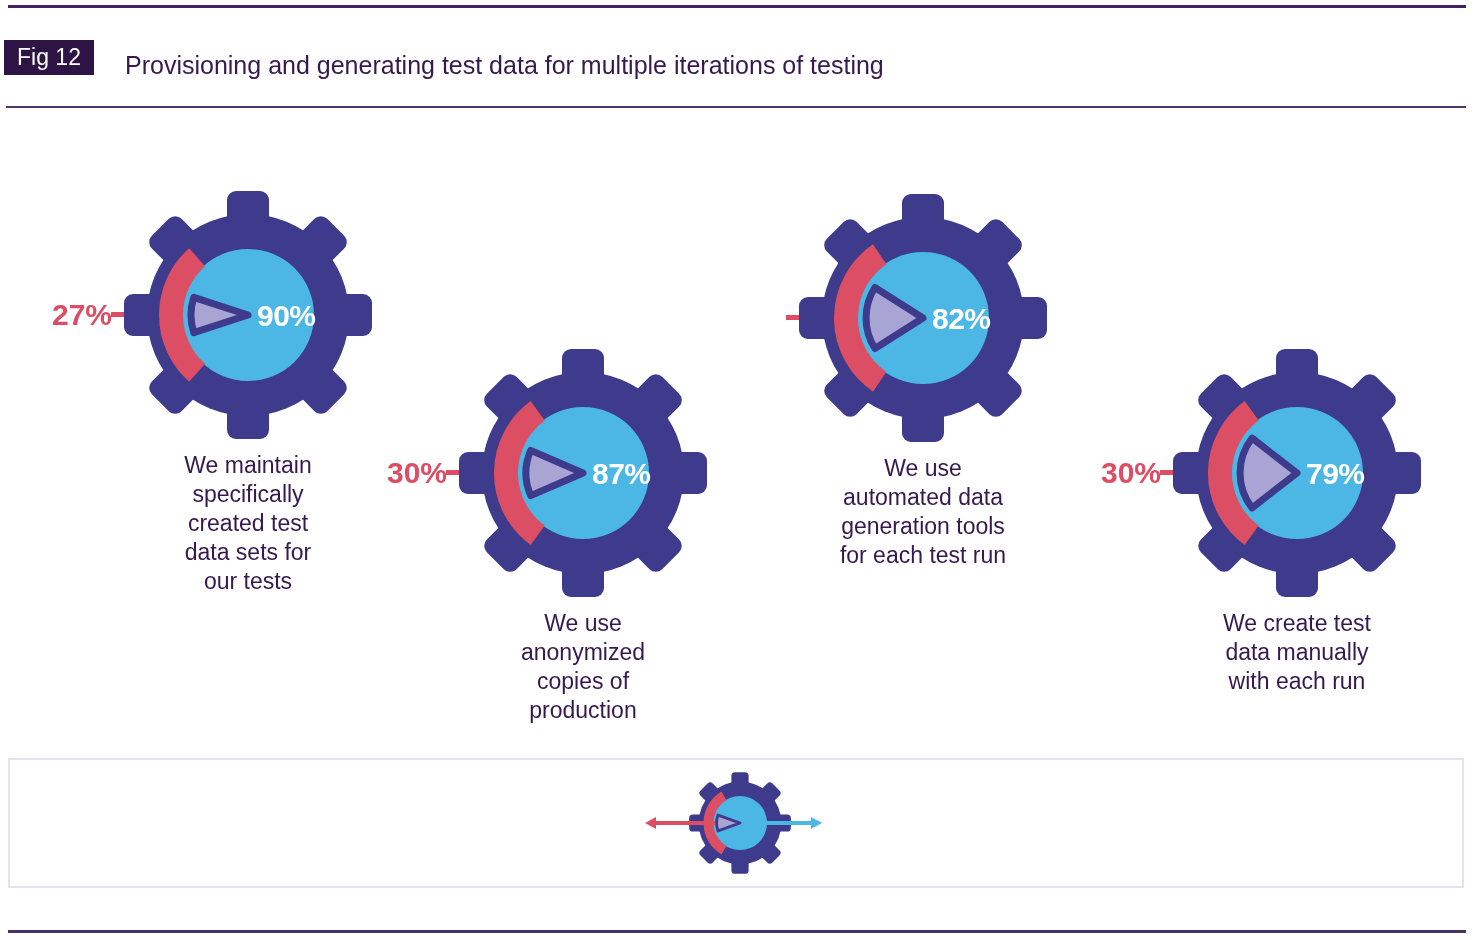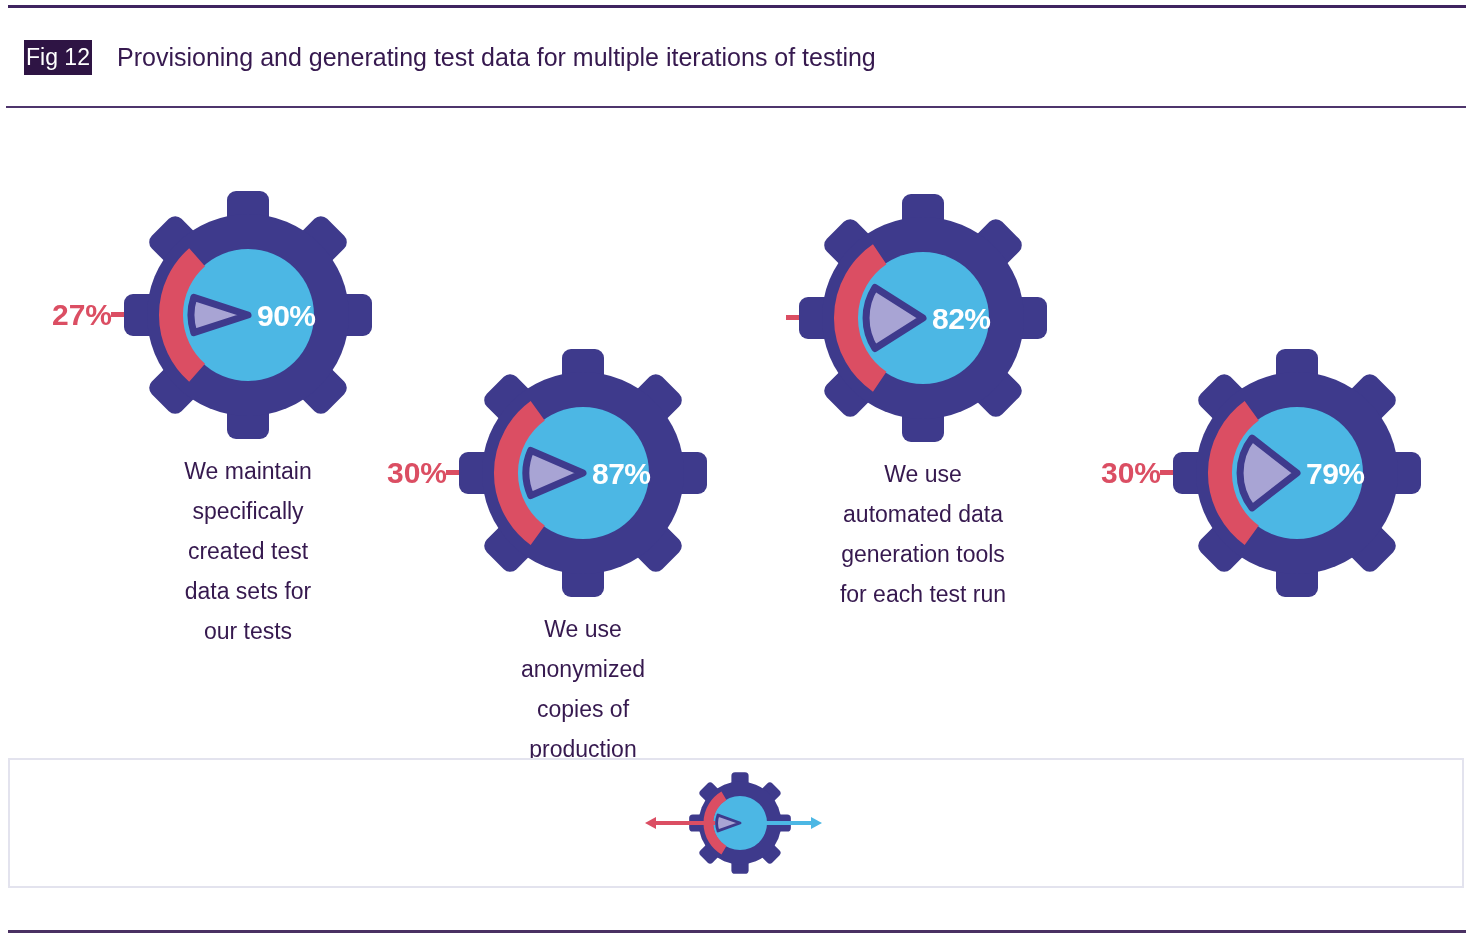--- a/index.html
+++ b/index.html
@@ -7,38 +7,38 @@
     position:relative;width:1474px;height:940px;background:#fff;overflow:hidden;
     font-family:"Liberation Sans","DejaVu Sans",sans-serif;
     --indigo:#3E3A8C;--blue:#4CB7E4;--lavender:#A8A4D4;--red:#DB4E63;
     --textpurple:#36194F;--badgebg:#2E1444;--rule:#3F2460;--legendborder:#E3E3EE;
   }
   .rule{position:absolute;background:var(--rule);}
   .top-rule{left:8px;top:5px;width:1458px;height:3px;}
   .title-rule{left:6px;top:106px;width:1460px;height:2px;opacity:.92;}
   .bottom-rule{left:8px;top:930px;width:1458px;height:3px;background:#4A3163;}
   .fig-badge{
-    position:absolute;left:24px;top:40px;width:68px;height:35px;background:var(--badgebg);
+    position:absolute;left:4px;top:40px;width:90px;height:35px;background:var(--badgebg);
     color:#fff;font-size:23px;font-weight:500;display:flex;align-items:center;justify-content:center;
   }
   .fig-title{
-    position:absolute;left:117px;top:40px;height:35px;line-height:35px;margin:0;
+    position:absolute;left:117px;top:40px;height:35px;line-height:35px;margin:8px;
     font-size:25px;font-weight:500;color:var(--textpurple);white-space:nowrap;
   }
   .gear-group{position:absolute;width:264px;height:264px;}
   .gear-svg{position:absolute;left:0;top:0;width:264px;height:264px;display:block;}
   .gear-svg text{font-family:"Liberation Sans","DejaVu Sans",sans-serif;letter-spacing:-0.5px;}
   .outer-label{
     position:absolute;right:268px;top:113px;width:160px;text-align:right;
     font-size:30px;font-weight:700;line-height:38px;color:var(--red);white-space:nowrap;
   }
   .callout-line{position:absolute;left:-5px;top:129px;width:48px;height:5px;background:var(--red);}
   .caption{
     position:absolute;top:268px;left:-45px;right:-45px;text-align:center;
-    font-size:23px;line-height:40px;font-weight:500;color:var(--textpurple);white-space:pre-line;
+    font-size:23px;line-height:29px;font-weight:500;color:var(--textpurple);white-space:pre-line;
   }
   .legend-box{
     position:absolute;left:8px;top:758px;width:1456px;height:130px;box-sizing:border-box;
     border:2px solid var(--legendborder);background:#fff;
   }
   .legend-gear-svg{position:absolute;left:645px;top:768px;width:190px;height:110px;display:block;}
   .legend-left-label{
     position:absolute;left:286px;width:350px;top:808px;text-align:right;
     font-size:23px;line-height:30px;font-weight:500;color:var(--textpurple);white-space:nowrap;
   }
@@ -146,20 +146,23 @@
         <rect x="-21" y="-124" width="42" height="46" rx="9" fill="#3E3A8C" transform="rotate(180)"></rect>
         <rect x="-21" y="-124" width="42" height="46" rx="9" fill="#3E3A8C" transform="rotate(225)"></rect>
         <rect x="-21" y="-124" width="42" height="46" rx="9" fill="#3E3A8C" transform="rotate(270)"></rect>
         <rect x="-21" y="-124" width="42" height="46" rx="9" fill="#3E3A8C" transform="rotate(315)"></rect>
         <circle r="101" fill="#3E3A8C"></circle>
         <circle r="66" fill="#4CB7E4"></circle>
         <path d="M0,0 L-45.0,-34.9 A57,57 0 0 0 -45.0,34.9 Z" fill="#A8A4D4" stroke="#3E3A8C" stroke-width="7" stroke-linejoin="round"></path>
         <path d="M-45.3,-62.3 A77,77 0 0 0 -45.3,62.3" fill="none" stroke="#DB4E63" stroke-width="24"></path>
         <text x="9" y="11" fill="#FFFFFF" font-size="30" font-weight="bold" text-anchor="start">79%</text>
       </svg>
+    <div class="caption">We create test
+data manually
+with each run</div>
   </div>
 
   <div class="legend-box"></div>
   <svg class="legend-gear-svg" viewBox="-95 -55 190 110">
     <g id="legend-gear-g" transform="scale(0.41)">
         <rect x="-21" y="-124" width="42" height="46" rx="9" fill="#3E3A8C" transform="rotate(0)"></rect>
         <rect x="-21" y="-124" width="42" height="46" rx="9" fill="#3E3A8C" transform="rotate(45)"></rect>
         <rect x="-21" y="-124" width="42" height="46" rx="9" fill="#3E3A8C" transform="rotate(90)"></rect>
         <rect x="-21" y="-124" width="42" height="46" rx="9" fill="#3E3A8C" transform="rotate(135)"></rect>
         <rect x="-21" y="-124" width="42" height="46" rx="9" fill="#3E3A8C" transform="rotate(180)"></rect>

